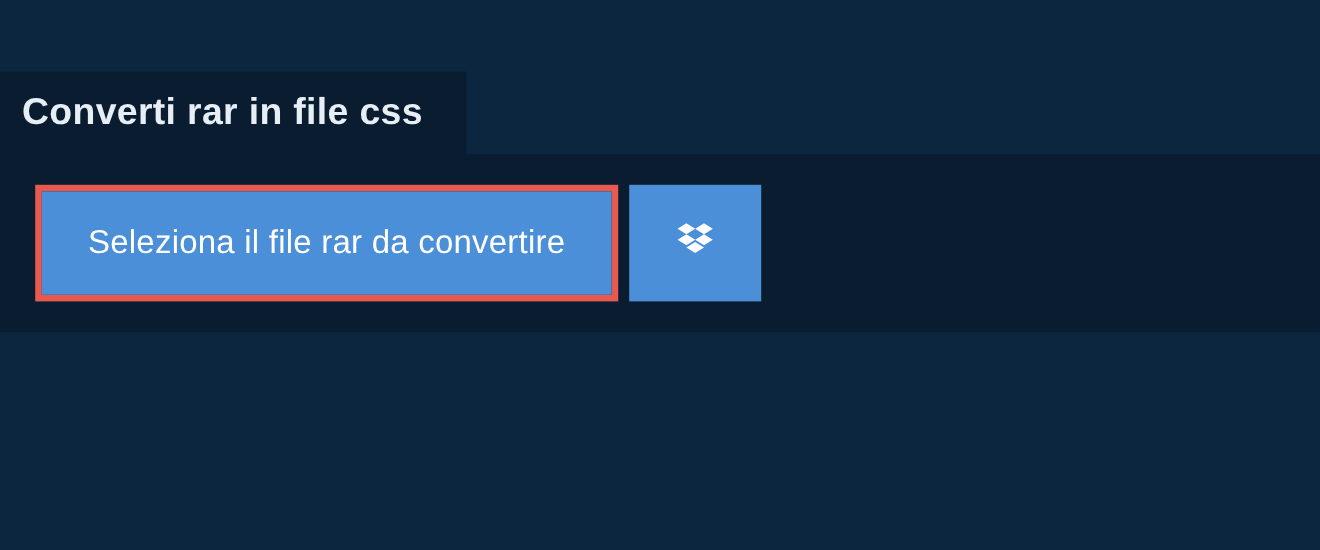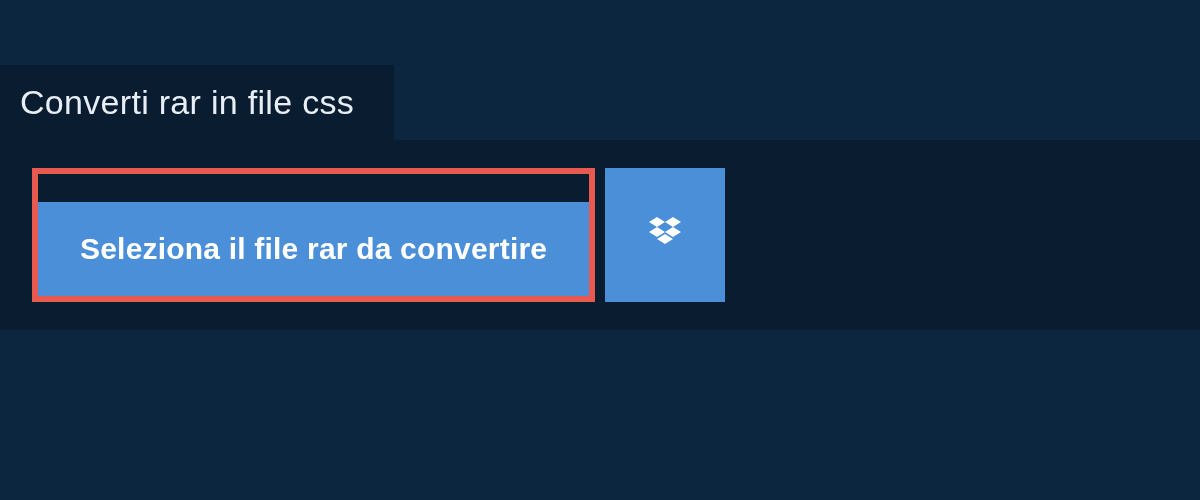--- a/index.html
+++ b/index.html
@@ -15,21 +15,21 @@
       position: relative;
     }
     .title-tab {
       position: absolute;
       left: 0;
       top: 65px;
       background: #0a1d30;
       padding: 18px 40px 18px 20px;
       color: #e8eef5;
       font-size: 34px;
-      font-weight: 400;
+      font-weight: 700;
       letter-spacing: 0.3px;
     }
     .content-panel {
       position: absolute;
       left: 0;
       top: 140px;
       width: 1200px;
       background: #0a1d30;
       padding: 28px 0 28px 32px;
     }
@@ -38,26 +38,25 @@
       gap: 10px;
     }
     .select-file-wrapper {
       border: 6px solid #e85a50;
       display: inline-block;
     }
     .select-file-button {
       background: #4a8fd8;
       color: #ffffff;
       font-size: 30px;
-      font-weight: 700;
+      font-weight: 400;
       padding: 30px 42px;
       cursor: pointer;
       white-space: nowrap;
       letter-spacing: 0.2px;
-      margin-top: 28px;
     }
     .dropbox-button {
       background: #4a8fd8;
       width: 120px;
       display: flex;
       align-items: center;
       justify-content: center;
       cursor: pointer;
     }
     .dropbox-button svg {

